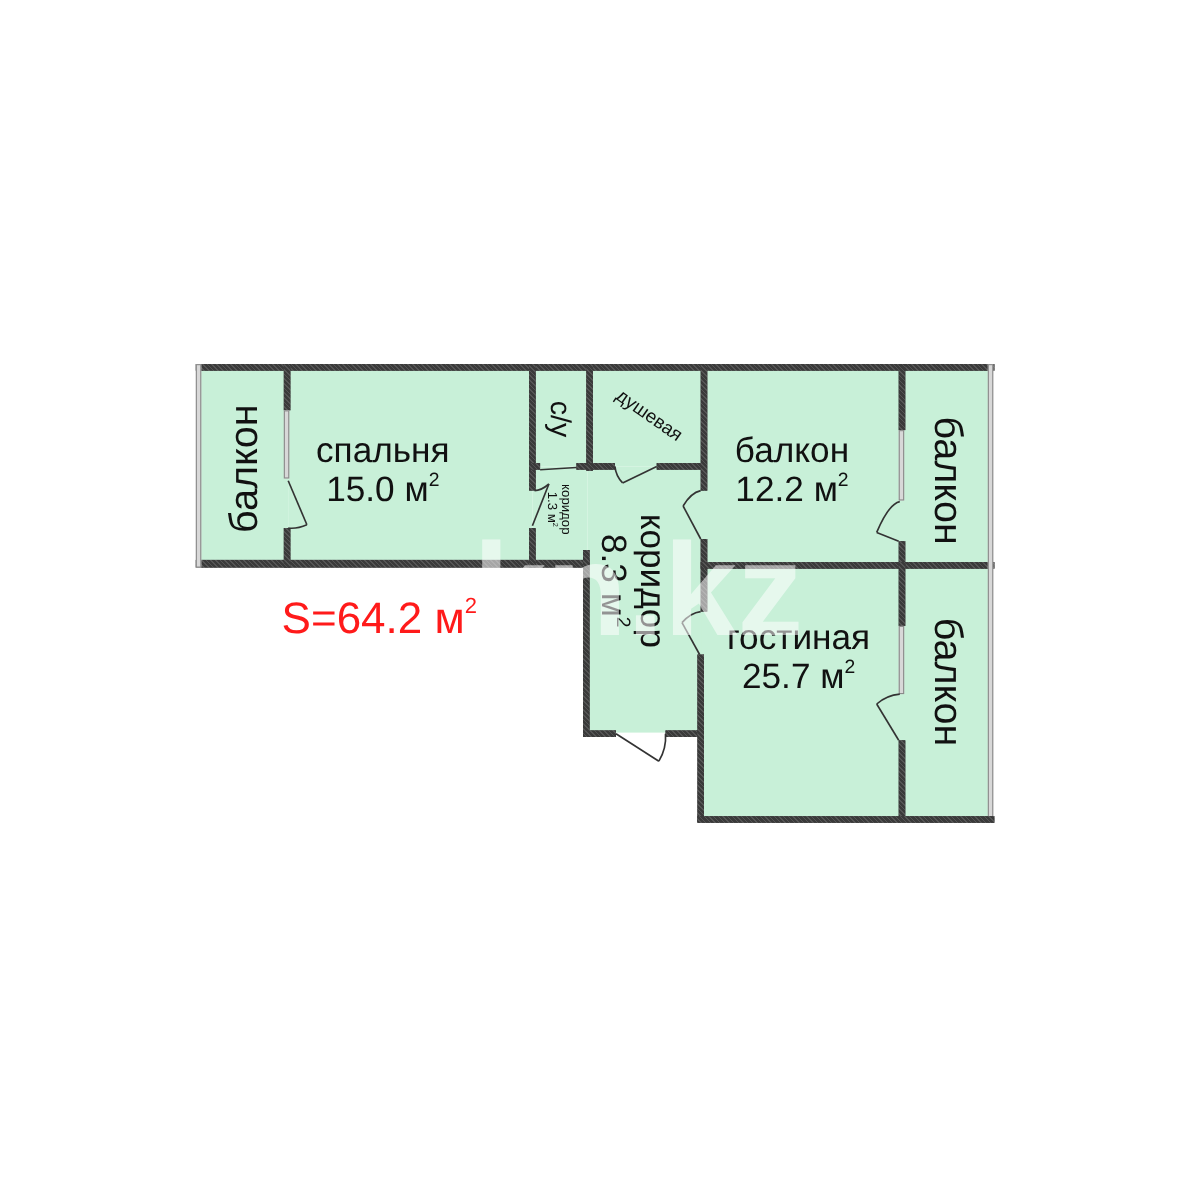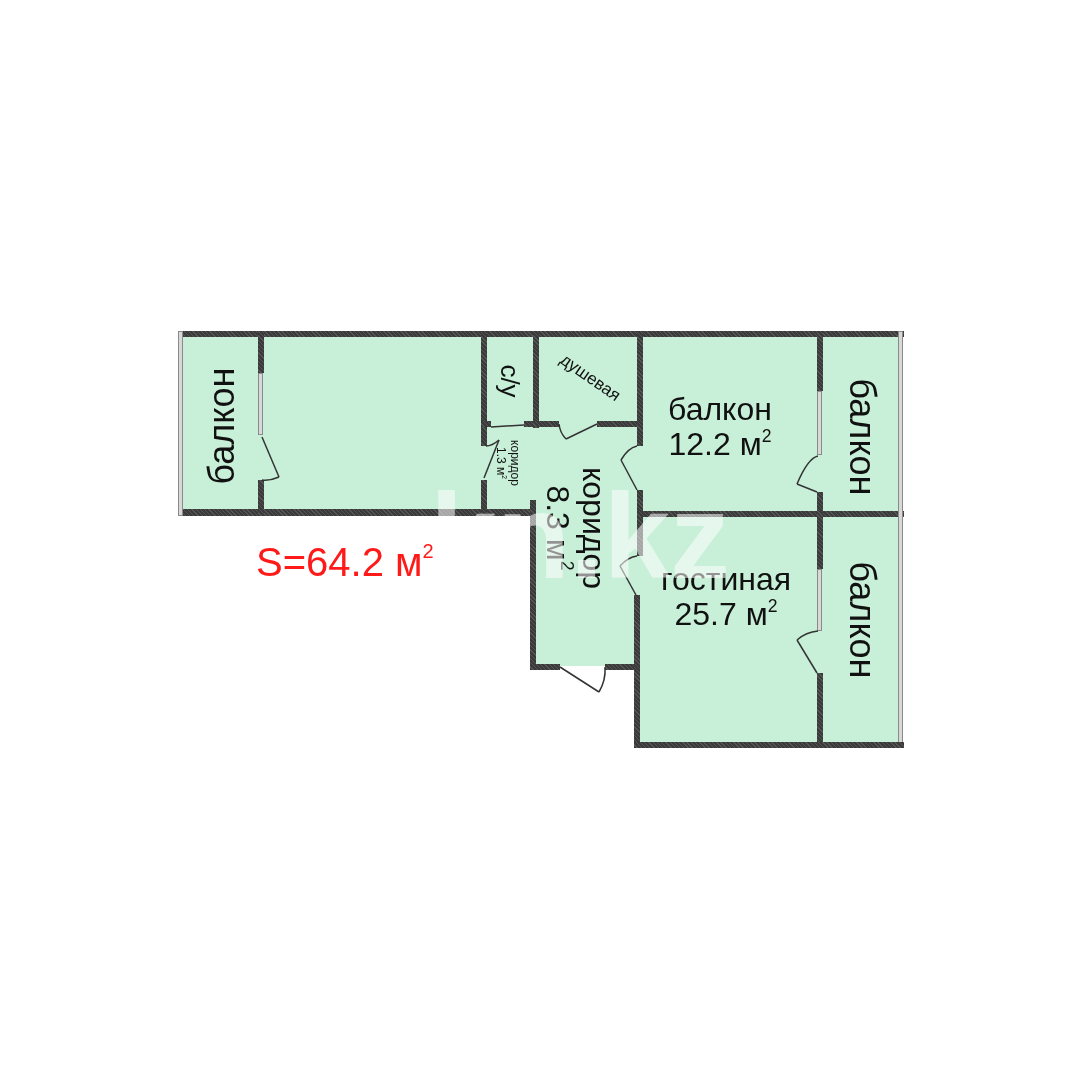--- a/index.html
+++ b/index.html
@@ -103,20 +103,24 @@
 
       <line x1="817" y1="673" x2="797" y2="640"></line>
       <path d="M797 640 Q806 632 818 631"></path>
     </g>
   </svg>
 
   <div class="label" style="left:222px;top:426px;font-size:36px;transform:translate(-50%,-50%) rotate(-90deg);">
     <span>балкон</span>
   </div>
 
+  <div class="label" style="left:348px;top:392px;font-size:32px;transform:translateX(-50%);">
+    <div>спальня</div>
+    <div><span>15.0 м</span><sup>2</sup></div>
+  </div>
 
   <div class="label" style="left:510px;top:381px;font-size:26px;transform:translate(-50%,-50%) rotate(90deg);">
     <span>с/у</span>
   </div>
 
   <div class="label" style="left:590px;top:378px;font-size:17px;transform:translate(-50%,-50%) rotate(35deg);">
     <span>душевая</span>
   </div>
 
   <div class="label" style="left:508px;top:463px;font-size:12px;transform:translate(-50%,-50%) rotate(90deg);">

